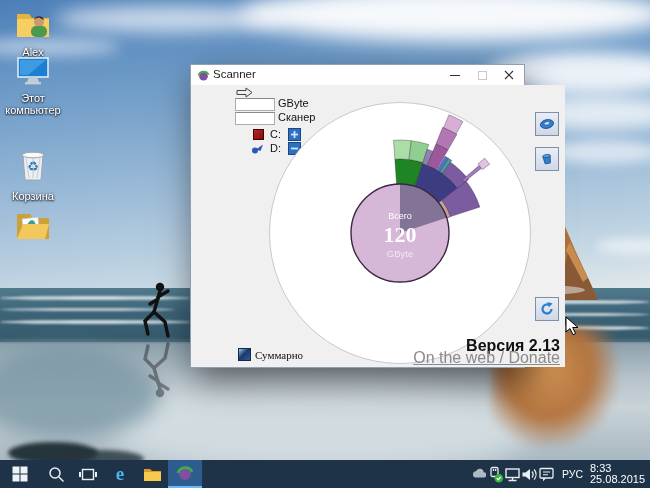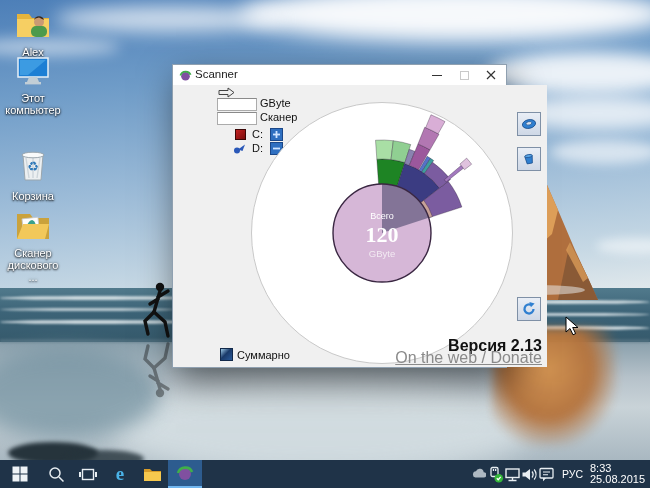--- a/index.html
+++ b/index.html
@@ -27,21 +27,21 @@
   svg.cliff { position:absolute; left:470px; top:110px; }
   svg.person { position:absolute; left:138px; top:276px; }
 
   
   .dicons { position:absolute; left:2px; top:4px; width:62px; }
   .dicon { position:absolute; left:0; width:62px; text-align:center; cursor:default; }
   .dicon .lbl { display:block; margin-top:2px; font-size:11px; line-height:12px; color:#fff;
     text-shadow:0 1px 2px rgba(0,0,0,.95), 0 0 3px rgba(0,0,0,.6); }
 
   
-  .win { position:absolute; left:172px; top:64px; width:335px; height:304px; background:#f0f0f0;
+  .win { position:absolute; left:190px; top:64px; width:335px; height:304px; background:#f0f0f0;
     border:1px solid #8fa0b0; box-shadow:4px 14px 34px rgba(0,0,0,.5); z-index:5; }
   .titlebar { position:relative; height:20px; background:#ffffff; }
   .titlebar .ttl { position:absolute; left:22px; top:3px; font-size:11.5px; color:#222; }
   .appico { position:absolute; left:6px; top:4px; }
   .cap { position:absolute; top:0; width:26px; height:20px; text-align:center; }
   .cap-min { right:56px; } .cap-max { right:28px; } .cap-close { right:2px; }
   .cap-min .bar { position:absolute; left:8px; top:10px; width:10px; height:1px; background:#333; }
   .cap-max .box { position:absolute; left:8px; top:6px; width:9px; height:9px; border:1px solid #c9c9c9; }
   .client { position:absolute; left:0; top:20px; width:333px; height:282px; background:#f0f0f0; overflow:hidden;margin-left:41px; }
   .arrowico { position:absolute; left:4px; top:2px; }
@@ -55,21 +55,21 @@
   .swatch-c { position:absolute; left:0; top:0; width:11px; height:11px;
     background:linear-gradient(135deg,#c42222,#7c0d0d); border:1px solid #3c0707; }
   .dletter { position:absolute; left:17px; top:-1px; }
   .dbtn { position:absolute; left:35px; top:-1px; width:13px; height:13px; background:#2f6fc0;
     border:1px solid #1b4788; display:flex; align-items:center; justify-content:center; }
   svg.chart { position:absolute; left:36px; top:17px; }
   .tool-btn { position:absolute; right:6px; width:24px; height:24px;
     background:linear-gradient(180deg,#e9eef6,#cfd8e6); border:1px solid #7f90a6; display:flex;
     align-items:center; justify-content:center; }
   .tb1 { top:27px; } .tb2 { top:62px; } .tb3 { top:212px; }
-  .summary { position:absolute; left:6px; bottom:6px; display:flex; align-items:center; gap:4px; font-size:11px; color:#111; }
+  .summary { position:absolute; left:6px; bottom:6px; display:flex; align-items:center; gap:4px; font-size:11px; color:#111;font-family:Liberation Serif, serif; }
   .sumico { width:13px; height:13px; background:linear-gradient(135deg,#9ecbe8 0%,#1a3a6a 45%,#2a5a9a 100%);
     border:1px solid #12294a; }
   .verblock { position:absolute; right:5px; bottom:3px; text-align:right; font-size:16px; line-height:12px; }
   .ver { color:#111; font-weight:bold; }
   .copy { color:#8a8a8a; }
   .weblink { color:#8a8a8a; }
 
   
   .taskbar { position:absolute; left:0; bottom:0; width:650px; height:28px; background:#1f3348; z-index:10;
     display:flex; align-items:stretch; }
@@ -170,21 +170,20 @@
     </div>
     <div class="dicon" style="top:205px">
       <svg width="38" height="32" viewBox="0 0 38 32">
         <path d="M3 5 h13 l3 4 h16 v21 H3 Z" fill="#caa23c"></path>
         <g transform="rotate(-6 17 19)">
           <rect x="9" y="9" width="16" height="20" fill="#fdfdfd" stroke="#c8c8c8" stroke-width=".8"></rect>
           <ellipse cx="17" cy="19" rx="4.5" ry="8" fill="#3aa08a" transform="rotate(18 17 19)"></ellipse>
         </g>
         <path d="M3 30 L9 15 H35 L31 30 Z" fill="#f2c85a"></path>
       </svg>
-      <span class="lbl">Сканер дискового ...</span>
     </div>
   </div>
 
   <div class="win">
     <div class="titlebar">
       <svg class="appico" width="13" height="13" viewBox="0 0 18 18">
         <circle cx="9" cy="10" r="6" fill="#8050a0"></circle>
         <path d="M2 9 C4 2, 14 2, 16 8" stroke="#3fae4a" stroke-width="2.6" fill="none"></path>
       </svg>
       <span class="ttl">Scanner</span>

